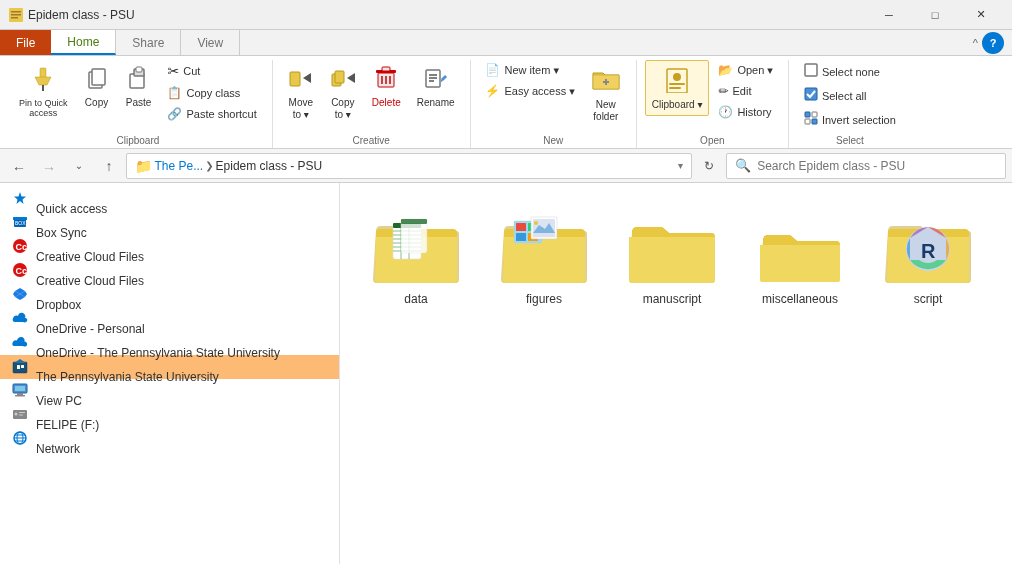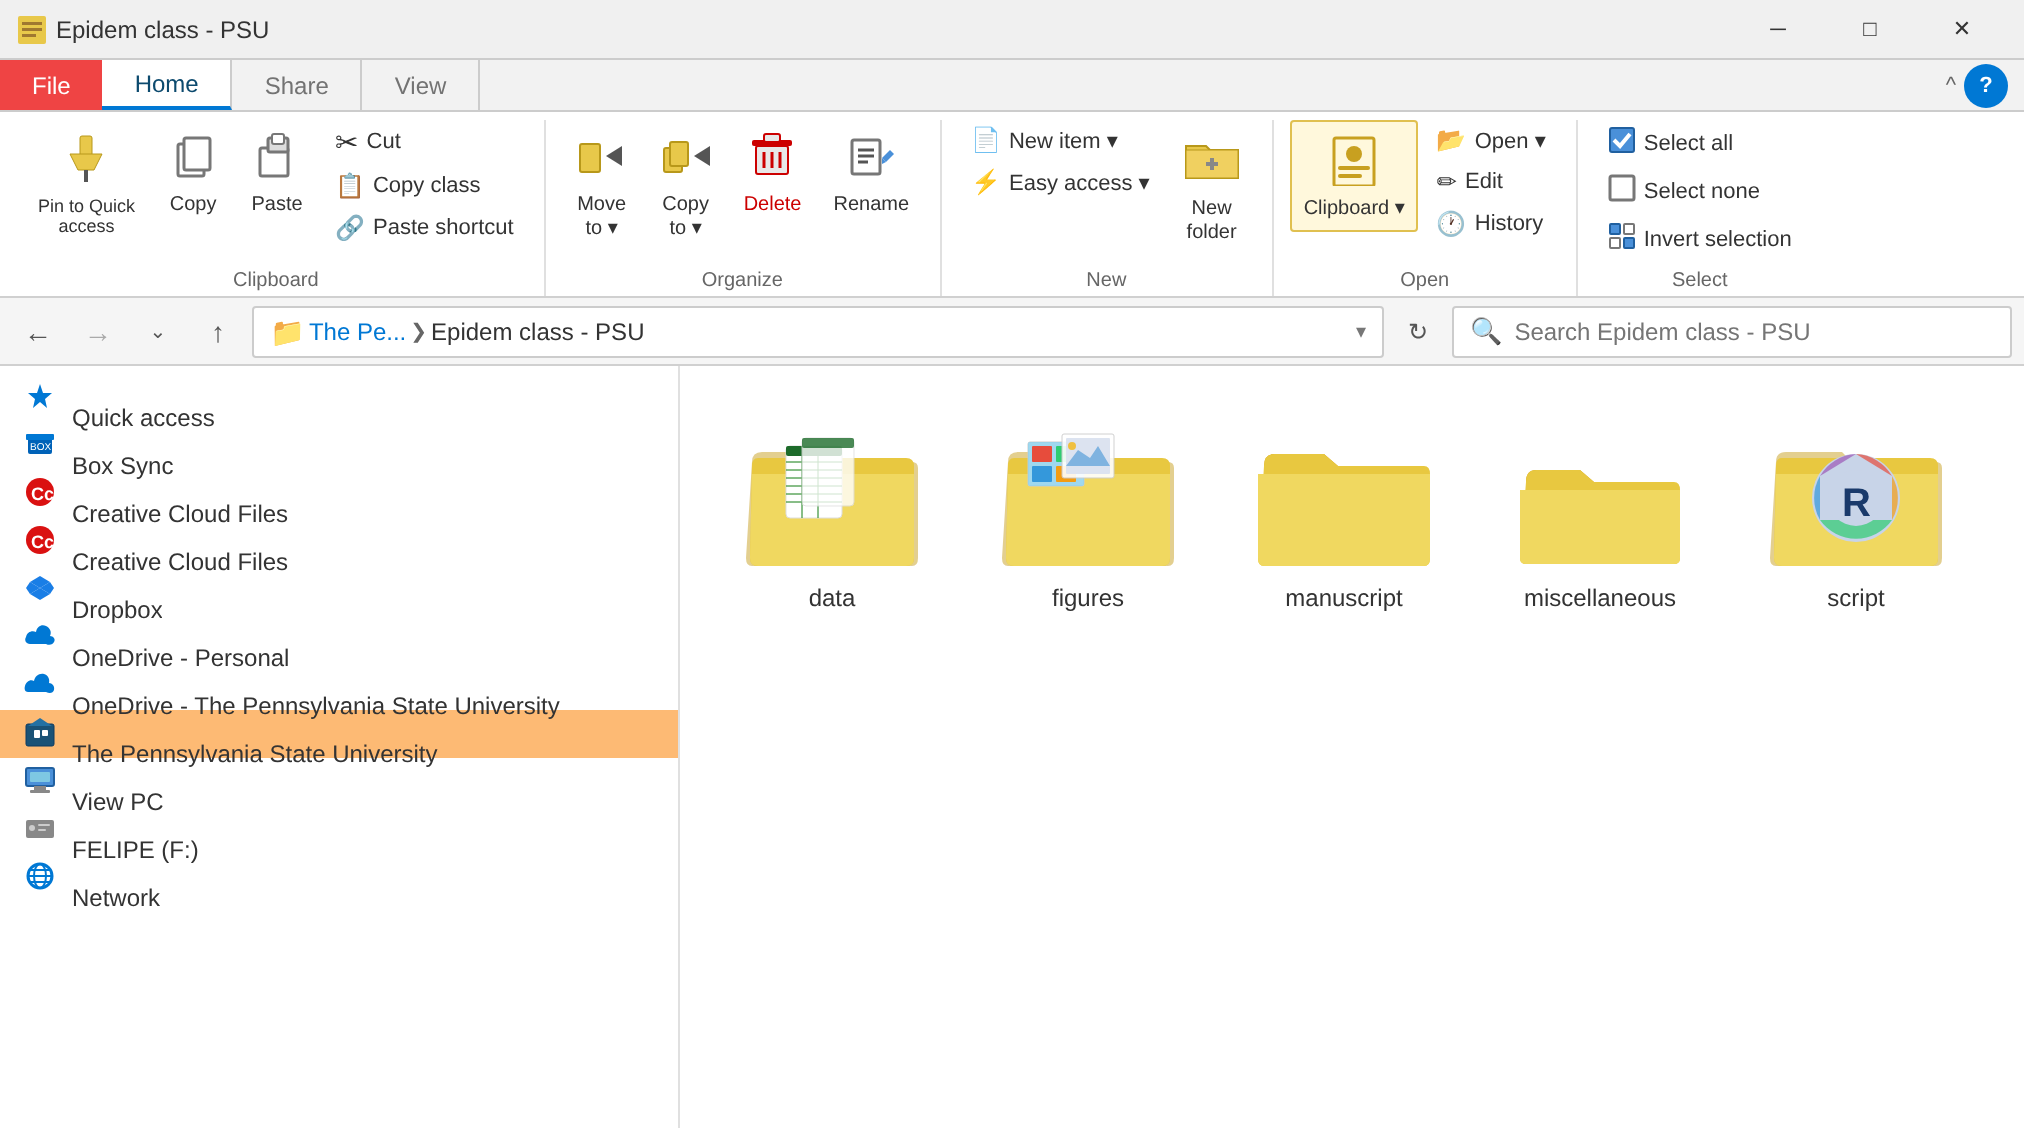--- a/index.html
+++ b/index.html
@@ -32,22 +32,22 @@
       align-items: stretch;
       border-bottom: 1px solid #ccc;
     }
     .tab {
       padding: 0 16px;
       display: flex; align-items: center;
       font-size: 12px; cursor: pointer;
       border-right: 1px solid #ccc;
       color: #737373;
     }
-    .tab.active { background: #fff; color: #0c4a6e; border-bottom: 2px solid #0078d4; }
-    .tab-file { background: #ef4444; color: #fff; padding: 0 16px; display: flex; align-items: center; font-size: 12px; cursor: pointer; }
+    .tab.active { background: #fff; color: #4d7c0f; border-bottom: 2px solid #0078d4; }
+    .tab-file { background: #c2410c; color: #fff; padding: 0 16px; display: flex; align-items: center; font-size: 12px; cursor: pointer; }
 
     
     .ribbon {
       background: #fff;
       border-bottom: 1px solid #d0d0d0;
       display: flex;
       align-items: stretch;
       padding: 4px 4px 0 4px;
       min-height: 90px;
     }
@@ -340,21 +340,21 @@
             <line x1="6" y1="10" x2="14" y2="10" stroke="#555" stroke-width="1.5"></line>
             <line x1="6" y1="13" x2="14" y2="13" stroke="#555" stroke-width="1.5"></line>
             <line x1="6" y1="16" x2="11" y2="16" stroke="#555" stroke-width="1.5"></line>
             <path d="M18 14 L22 10 L24 12 L20 16 Z" fill="#4a90d9"></path>
             <path d="M18 14 L20 16 L18 17 Z" fill="#4a90d9"></path>
           </svg>
         </span>
         <span class="rb-label">Rename</span>
       </div>
     </div>
-    <div class="ribbon-group-label">Organize</div>
+    <div class="ribbon-group-label">Creative</div>
   </div>
 
   <div class="ribbon-group">
     <div class="ribbon-group-items">
       <div class="rb-col">
         <div class="ribbon-btn-small">
           <span class="rb-icon" style="font-size:12px;">📄</span>
           <span>New item ▾</span>
         </div>
         <div class="ribbon-btn-small">
@@ -404,36 +404,36 @@
           <span>History</span>
         </div>
       </div>
     </div>
     <div class="ribbon-group-label">Open</div>
   </div>
 
   <div class="ribbon-group">
     <div class="ribbon-group-items">
       <div class="rb-col">
+        <div class="ribbon-btn-small">
+          <span class="rb-icon" style="font-size:12px;">
+            <svg width="14" height="14" viewBox="0 0 14 14">
+                <rect x="1" y="1" width="12" height="12" rx="1" fill="#fff" stroke="#777" stroke-width="1.5"></rect>
+              </svg>
+          </span>
+          <span>Select none</span>
+        </div>
         <div class="ribbon-btn-small">
           <span class="rb-icon" style="font-size:12px;">
             <svg width="14" height="14" viewBox="0 0 14 14">
                 <rect x="1" y="1" width="12" height="12" rx="1" fill="#4a90d9" stroke="#2060a0" stroke-width="1"></rect>
                 <polyline points="3,7 6,10 11,4" fill="none" stroke="#fff" stroke-width="2"></polyline>
               </svg>
           </span>
           <span>Select all</span>
-        </div>
-        <div class="ribbon-btn-small">
-          <span class="rb-icon" style="font-size:12px;">
-            <svg width="14" height="14" viewBox="0 0 14 14">
-                <rect x="1" y="1" width="12" height="12" rx="1" fill="#fff" stroke="#777" stroke-width="1.5"></rect>
-              </svg>
-          </span>
-          <span>Select none</span>
         </div>
         <div class="ribbon-btn-small">
           <span class="rb-icon" style="font-size:12px;">
             <svg width="14" height="14" viewBox="0 0 14 14">
                 <rect x="1" y="1" width="5" height="5" rx="0.5" fill="#4a90d9" stroke="#2060a0" stroke-width="1"></rect>
                 <rect x="8" y="1" width="5" height="5" rx="0.5" fill="#fff" stroke="#777" stroke-width="1"></rect>
                 <rect x="1" y="8" width="5" height="5" rx="0.5" fill="#fff" stroke="#777" stroke-width="1"></rect>
                 <rect x="8" y="8" width="5" height="5" rx="0.5" fill="#4a90d9" stroke="#2060a0" stroke-width="1"></rect>
               </svg>
           </span>

